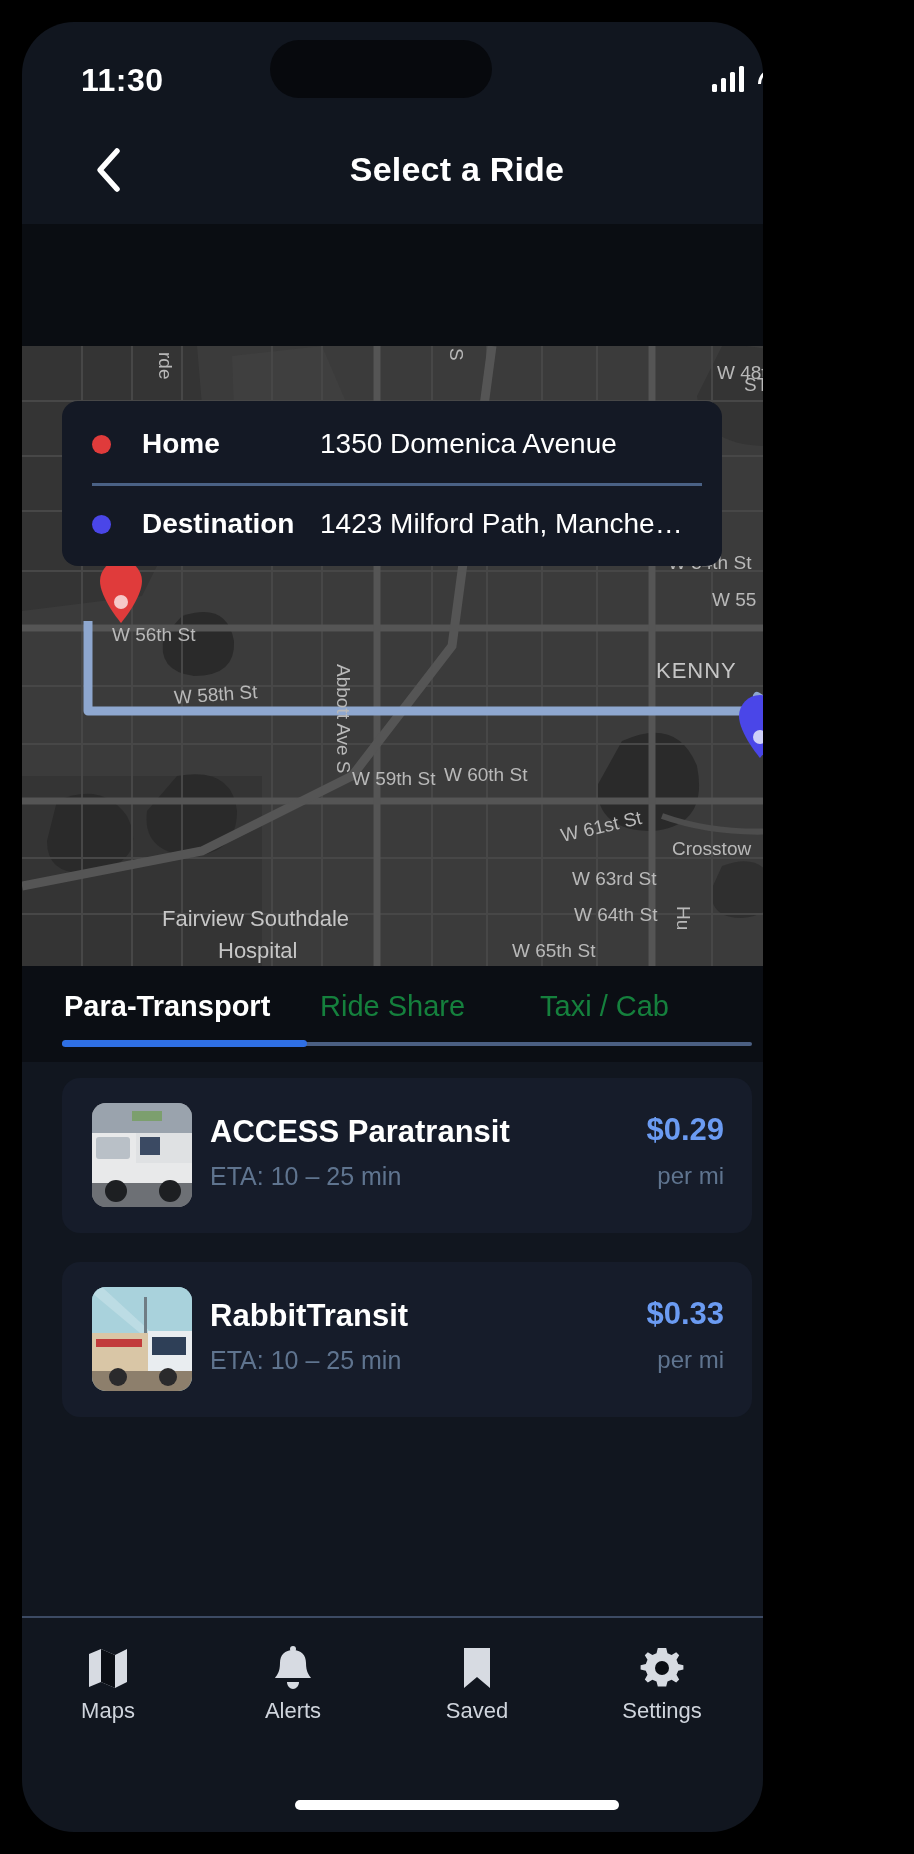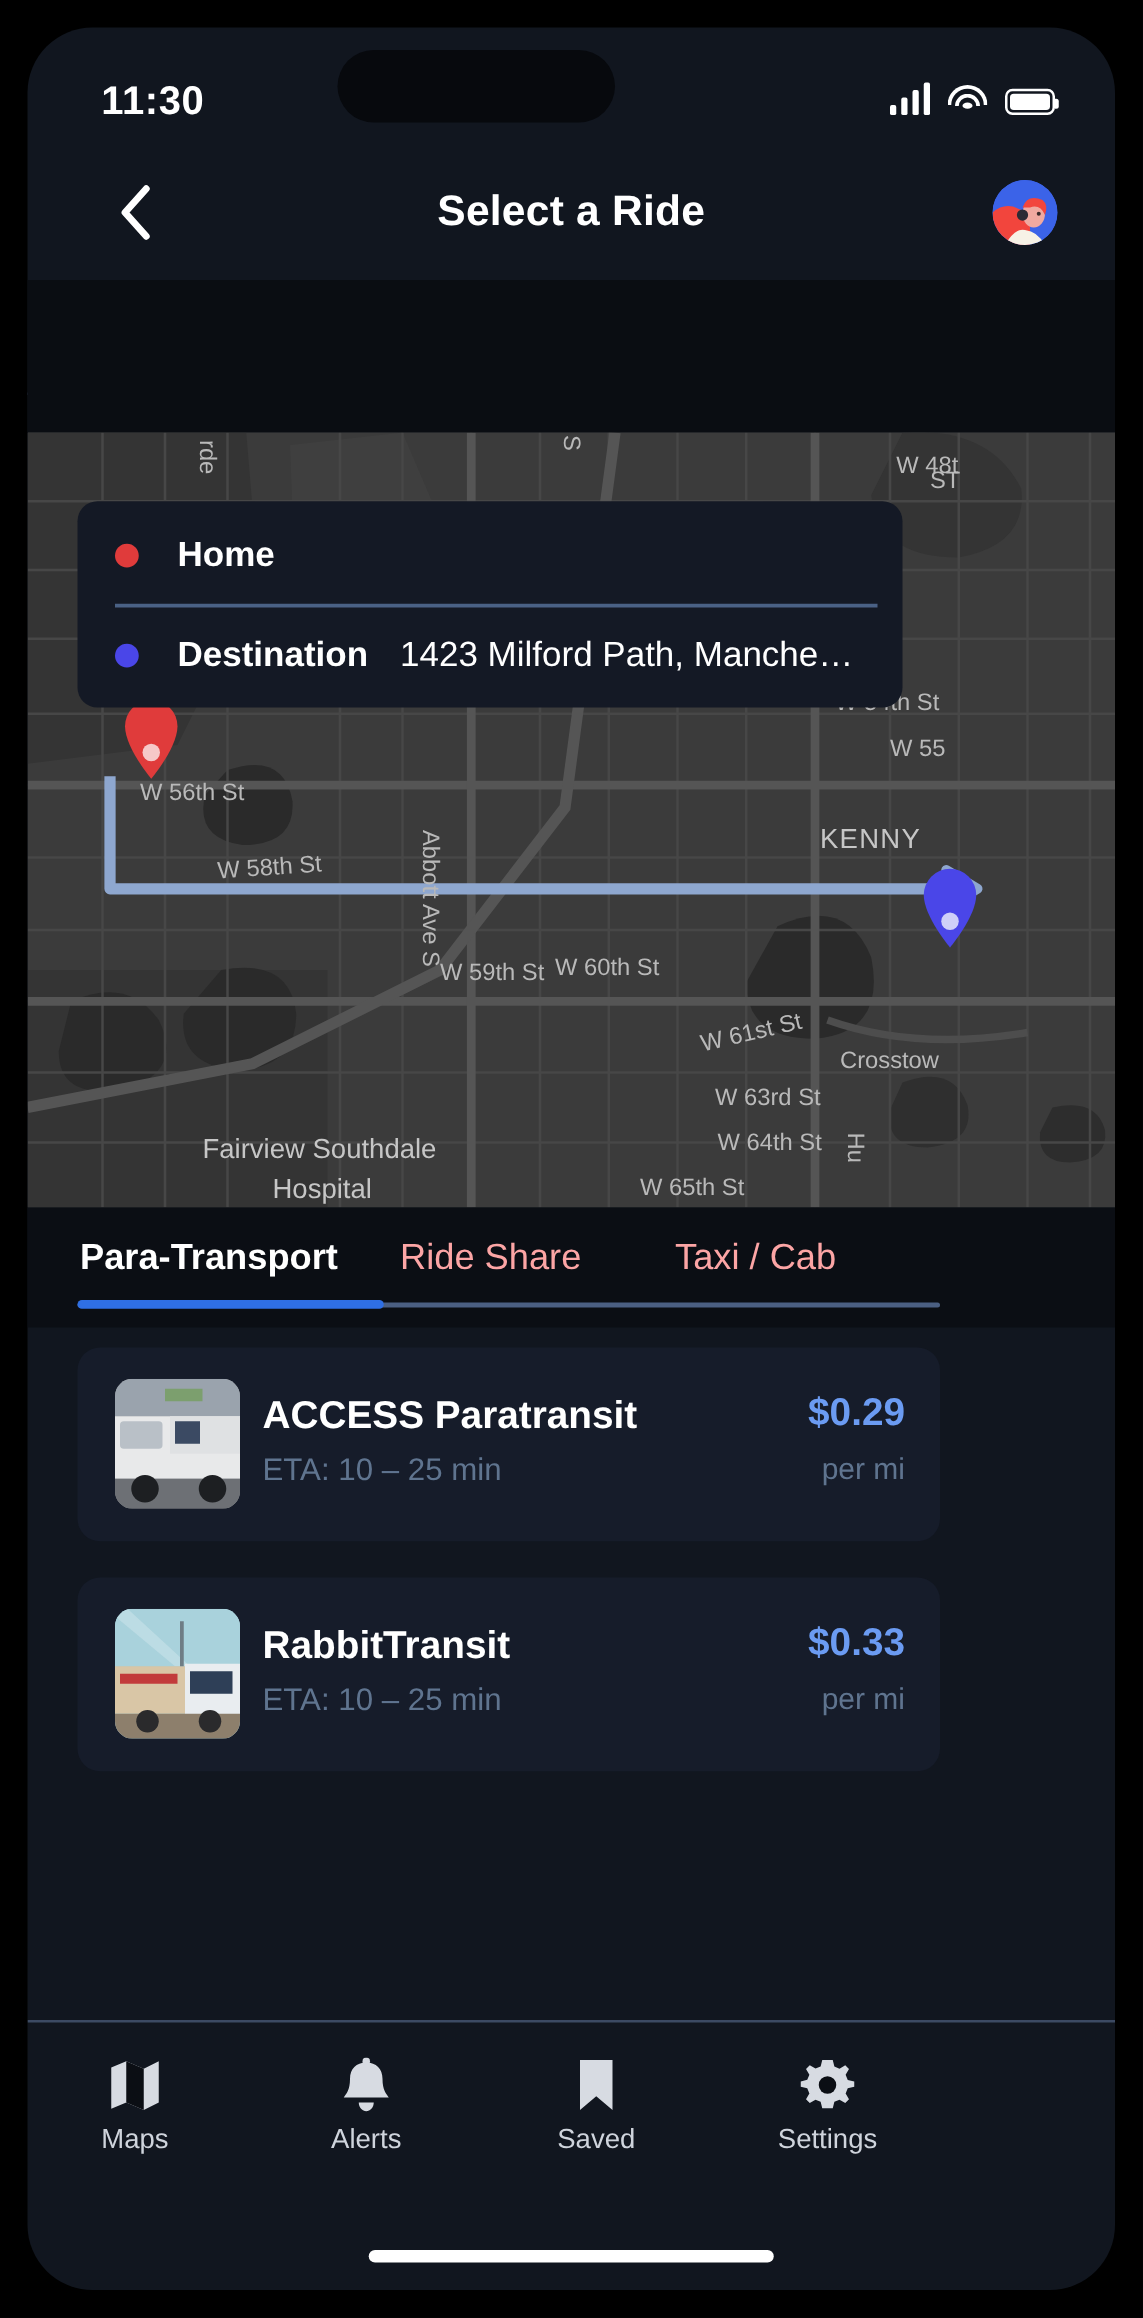--- a/index.html
+++ b/index.html
@@ -3,21 +3,21 @@
 <meta charset="utf-8">
 <style>
   * { box-sizing: border-box; margin:0; padding:0; }
   html,body { width:914px; height:1854px; background:#000; overflow:hidden;
     font-family:"Liberation Sans", sans-serif; }
 
   .device { position:absolute; left:0; top:0; width:914px; height:1854px;
     background:#000; }
   .bezel { position:absolute; left:11px; top:11px; width:892px; height:1832px;
     border-radius:62px; background:#000; }
-  .screen { position:absolute; left:22px; top:22px; width:870px; height:1810px;
+  .screen { position:absolute; left:22px; top:22px; width:741px; height:1810px;
     border-radius:52px; overflow:hidden; background:#11161f; }
 
   
   .statusbar { position:absolute; left:0; top:0; width:870px; height:92px; }
   .status-time { position:absolute; left:59px; top:40px; font-size:32px;
     font-weight:600; color:#fff; letter-spacing:.5px; }
   .notch { position:absolute; left:248px; top:18px; width:222px; height:58px;
     border-radius:29px; background:#07090d; }
   .status-right { position:absolute; right:48px; top:36px; height:34px;
     display:flex; align-items:flex-end; gap:14px; }
@@ -85,21 +85,21 @@
     overflow:hidden; text-overflow:ellipsis; }
   .addr-sep { position:absolute; left:30px; right:20px; top:82px; height:3px;
     background:#4a6185; }
 
   
   .tabs { position:absolute; left:0; top:944px; width:870px; height:96px;
     background:#0b0e14; }
   .tab { position:absolute; top:24px; font-size:29px; cursor:pointer;
     white-space:nowrap; }
   .tab.active { color:#fff; font-weight:600; }
-  .tab.idle { color:#fca5a5;text-align:right; }
+  .tab.idle { color:#15803d;text-align:right; }
   .tab-track { position:absolute; left:40px; top:76px; width:690px; height:4px;
     background:#4b5f82; border-radius:2px; }
   .tab-ind { position:absolute; left:40px; top:74px; width:245px; height:7px;
     background:#2f6fe4; border-radius:4px; }
 
   
   .ride { position:absolute; left:40px; width:690px; height:155px;
     background:#161c2a; border-radius:18px; cursor:pointer; }
   .ride-thumb { position:absolute; left:30px; top:25px; width:100px;
     height:104px; border-radius:14px; overflow:hidden; }
@@ -278,20 +278,21 @@
       <div class="map-label" style="left:552px; top:558px;">W 64th St</div>
       <div class="map-label" style="left:490px; top:594px;">W 65th St</div>
       <div class="map-label" style="left:650px; top:560px; writing-mode:vertical-rl;">Hu</div>
       <div class="map-label big" style="left:140px; top:560px;">Fairview Southdale</div>
       <div class="map-label big" style="left:196px; top:592px;">Hospital</div>
 
       <div class="addr-card">
         <div class="addr-row r1">
           <span class="addr-dot" style="background:#e03b3b;"></span>
           <span class="addr-kind">Home</span>
+          <span class="addr-val">1350 Domenica Avenue</span>
         </div>
         <div class="addr-sep"></div>
         <div class="addr-row r2">
           <span class="addr-dot" style="background:#4a46e8;"></span>
           <span class="addr-kind">Destination</span>
           <span class="addr-val">1423 Milford Path, Manches…</span>
         </div>
       </div>
     </div>
 

